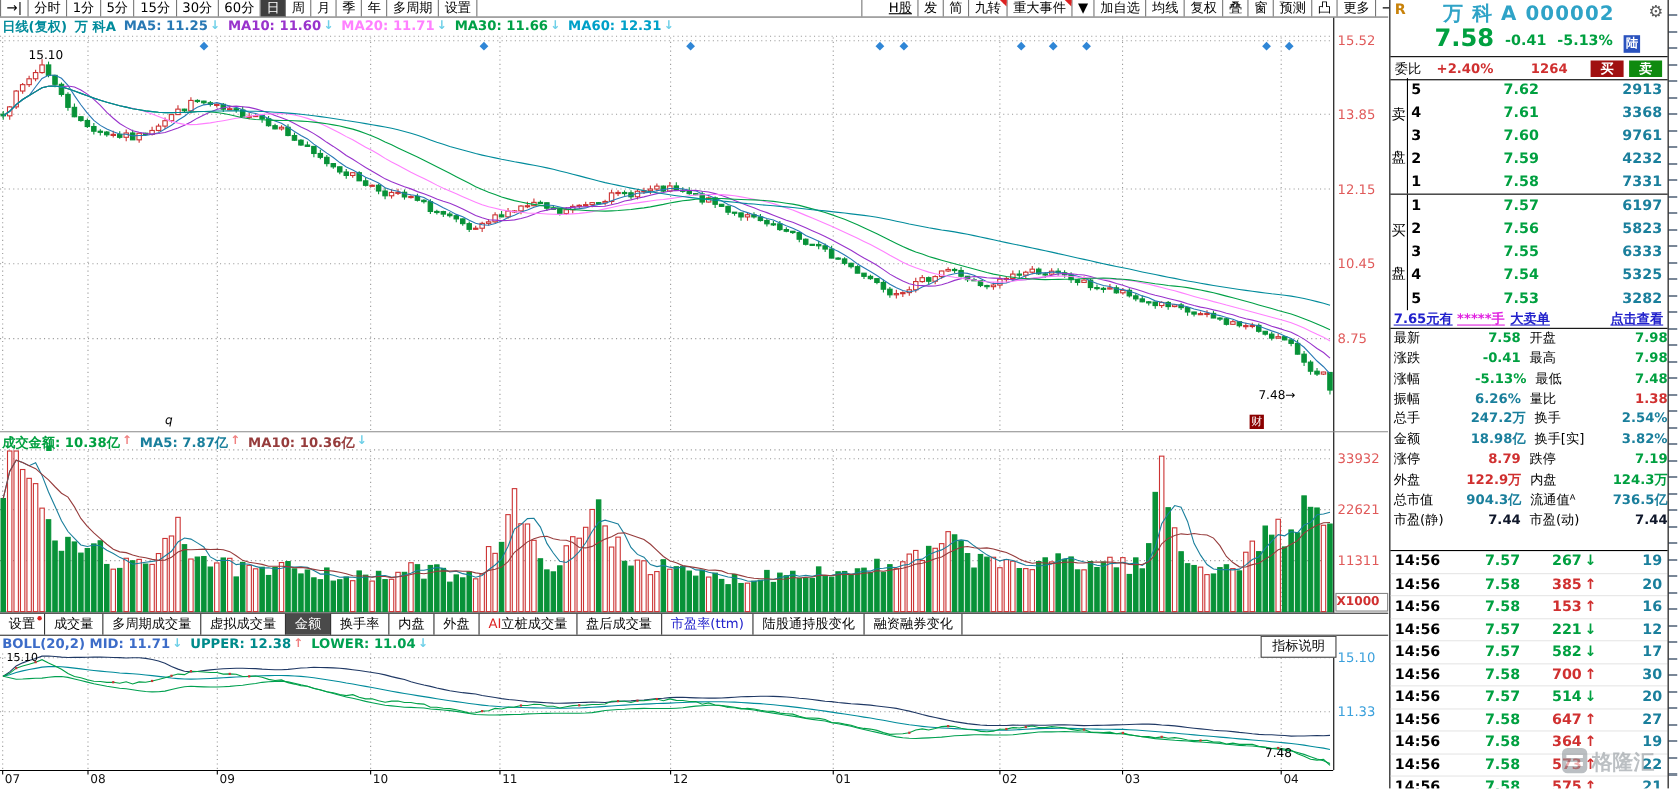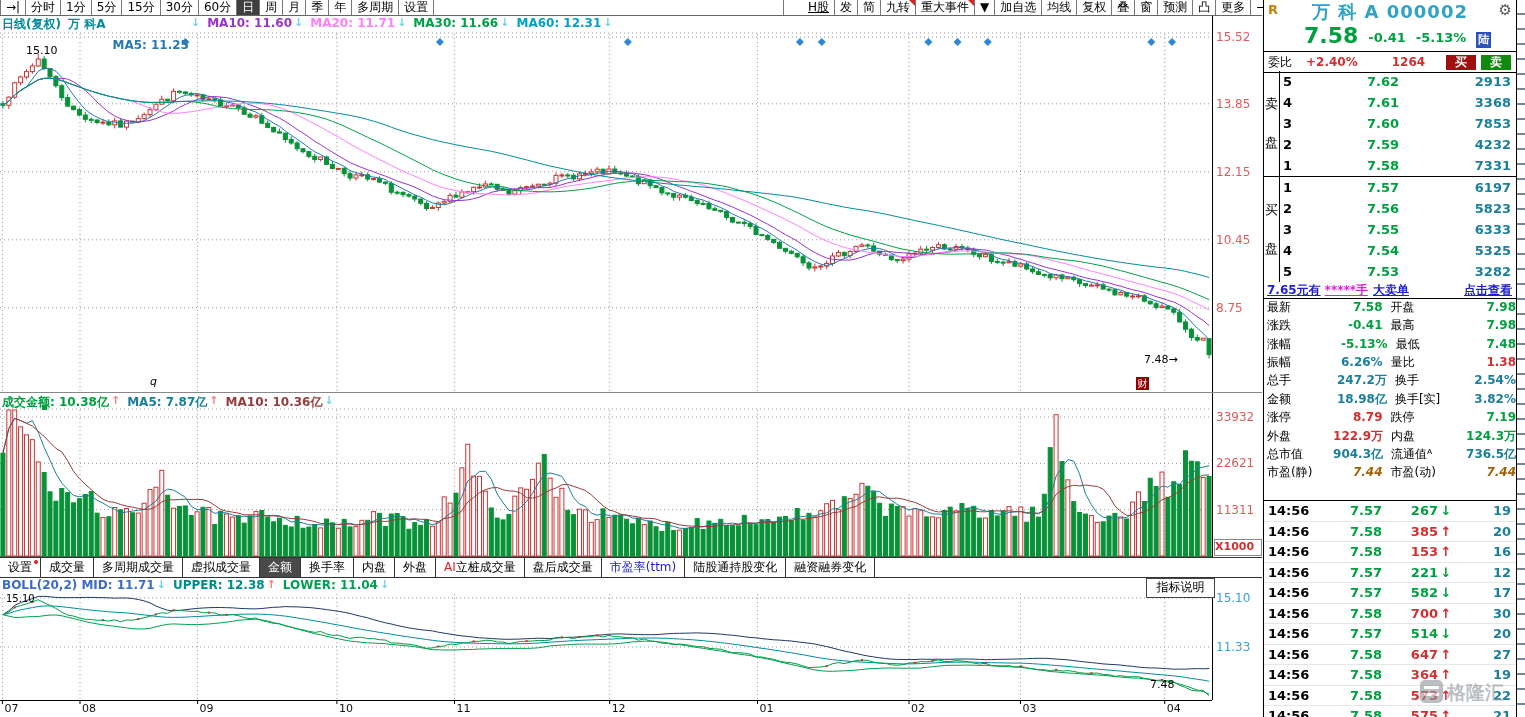--- a/index.html
+++ b/index.html
@@ -72,21 +72,21 @@
              display:flex;align-items:center;font-weight:700;font-size:12px;line-height:16px;}
   #qp-notice span{text-decoration:underline;}
   .nblue{color:#2222cc;}
   .nmag{color:#e020e0;}
   #notice-view{margin-left:auto;padding-right:4px;}
   #qp-stats{position:absolute;left:0;top:298px;width:252px;height:202px;border-bottom:1px solid #000;overflow:hidden;}
   .stat-row{display:flex;height:18.36px;line-height:18.36px;font-size:12px;}
   .sl{width:74px;padding-left:3px;white-space:nowrap;}
   .sl2{width:84px;padding-left:8px;}
   .sv{flex:1;text-align:right;font-weight:700;white-space:nowrap;}
-  .sv.green{color:#00a040;} .sv.red{color:#d03030;} .sv.teal{color:#1a7f9c;} .sv.black{color:#a16207;font-style:italic;}
+  .sv.green{color:#00a040;} .sv.red{color:#d03030;} .sv.teal{color:#1a7f9c;} .sv.black{color:#0f172a;}
   #qp-ticks{position:absolute;left:0;top:501px;width:252px;height:216px;overflow:hidden;}
   .tick-row{display:flex;height:19.5px;line-height:19.5px;font-size:13px;font-weight:700;border-bottom:1px solid #e6e6e6;}
   .tt{width:48px;padding-left:4px;color:#000;}
   .tp{width:66px;text-align:right;color:#00a040;}
   .tv{width:56px;text-align:right;}
   .ta{width:16px;text-align:center;font-size:13px;}
   .tc{flex:1;text-align:right;color:#1a7f9c;padding-right:5px;}
   .tv.red,.ta.red{color:#d03030;} .tv.green,.ta.green{color:#00a040;}
   
   #edge-strip{position:absolute;left:1516px;top:0;width:9px;height:717px;border-left:1px solid #000;
@@ -860,21 +860,21 @@
         <div class="tbar-tab">凸</div>
         <div class="tbar-tab">更多</div>
         <div class="tbar-tab">→|</div>
         <div class="tbar-tab">▼</div>
       </div>
   </div>
 
   <div id="kline-header" class="pane-header">
     <span style="color:#008b9b;">日线(复权)</span>
     <span style="color:#008b9b;">万 科A</span>
-  <span class="hd-item" style="color: rgb(40, 120, 180); margin-top: 22px;">MA5: 11.25</span>
+  <span class="hd-item" style="color: rgb(40, 120, 180);">MA5: 11.25</span>
       <span class="hd-arrow" style="color: rgb(110, 208, 232);">↓</span>
       <span class="hd-item" style="color: rgb(153, 51, 204);">MA10: 11.60</span>
       <span class="hd-arrow" style="color: rgb(110, 208, 232);">↓</span>
       <span class="hd-item" style="color: rgb(255, 128, 255);">MA20: 11.71</span>
       <span class="hd-arrow" style="color: rgb(110, 208, 232);">↓</span>
       <span class="hd-item" style="color: rgb(0, 160, 70);">MA30: 11.66</span>
       <span class="hd-arrow" style="color: rgb(110, 208, 232);">↓</span>
       <span class="hd-item" style="color: rgb(0, 160, 200);">MA60: 12.31</span>
       <span class="hd-arrow" style="color: rgb(110, 208, 232);">↓</span>
     </div>
@@ -977,21 +977,21 @@
               <span class="bv">2913</span>
             </div>
             <div class="book-row">
               <span class="bn">4</span>
               <span class="bp">7.61</span>
               <span class="bv">3368</span>
             </div>
             <div class="book-row">
               <span class="bn">3</span>
               <span class="bp">7.60</span>
-              <span class="bv">7853</span>
+              <span class="bv">9761</span>
             </div>
             <div class="book-row">
               <span class="bn">2</span>
               <span class="bp">7.59</span>
               <span class="bv">4232</span>
             </div>
             <div class="book-row">
               <span class="bn">1</span>
               <span class="bp">7.58</span>
               <span class="bv">7331</span>

